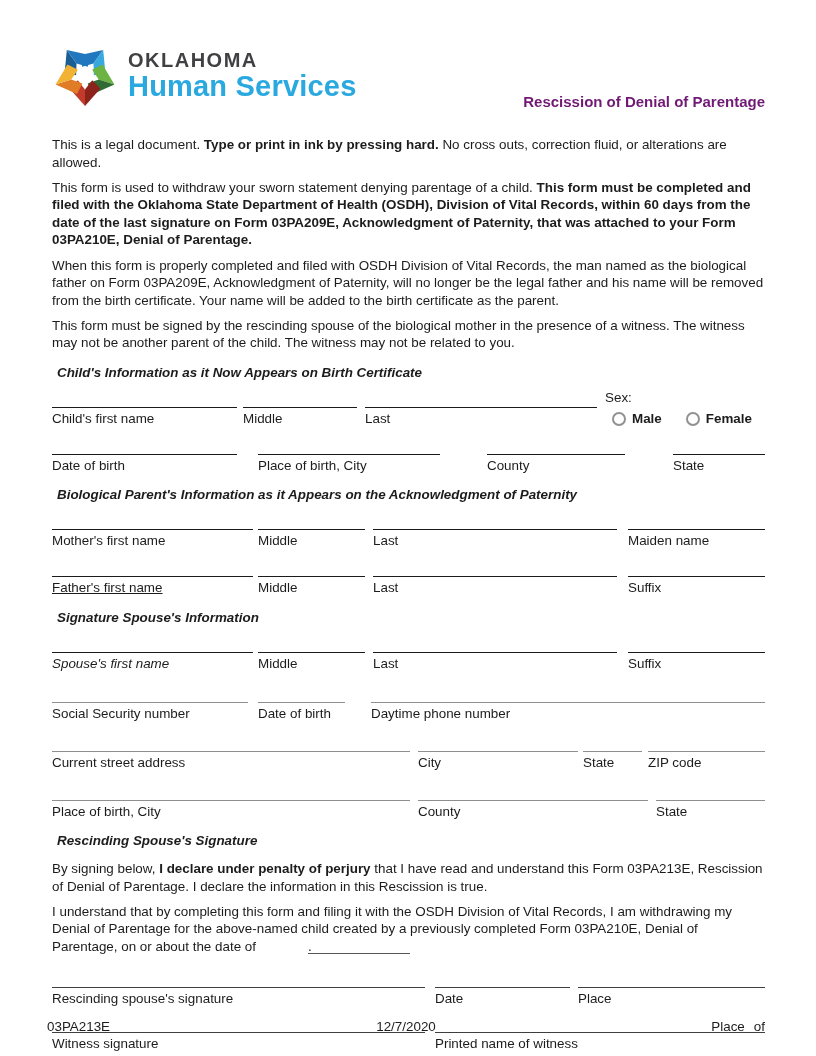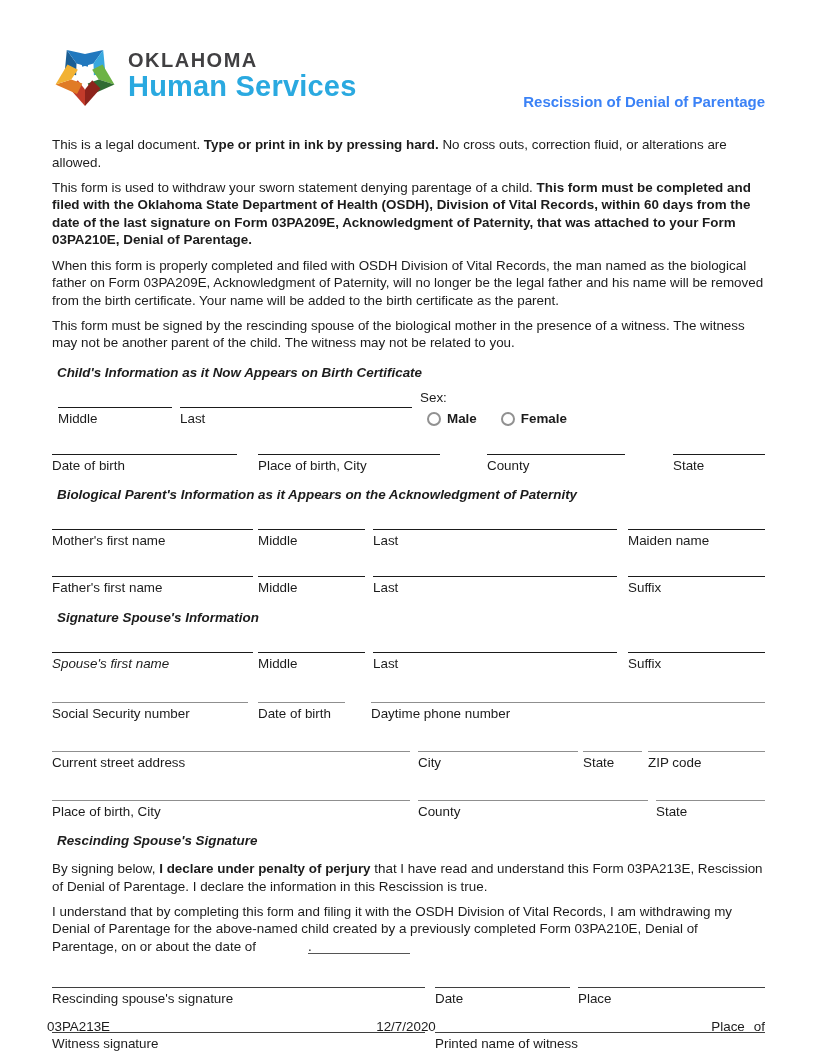--- a/index.html
+++ b/index.html
@@ -5,21 +5,21 @@
   html,body{margin:0;padding:0;background:#fff;}
   body{width:816px;height:1056px;font-family:"Liberation Sans",sans-serif;color:#1c1c1c;overflow:hidden;}
   .page{box-sizing:border-box;width:816px;height:1056px;padding:36px 51px 0 52px;position:relative;}
 
   
   .hdr{display:flex;justify-content:space-between;align-items:flex-end;height:74px;}
   .brand{display:flex;align-items:center;}
   .brand-txt{margin-left:10px;line-height:1;}
   .brand-l1{font-size:20px;font-weight:bold;letter-spacing:1.5px;color:#414042;}
   .brand-l2{font-size:29px;font-weight:bold;letter-spacing:0.2px;color:#2AA9E0;margin-top:2px;}
-  .doc-title{font-size:15px;font-weight:bold;color:#3b82f6;text-align:right;}
+  .doc-title{font-size:15px;font-weight:bold;color:#701a75;text-align:right;}
 
   
   .intro{margin-top:26px;}
   p.para{margin:0 0 7.5px 0;font-size:13.4px;line-height:17.6px;}
   .sec-h{font-size:13.4px;font-weight:bold;margin:0;padding-left:5px;font-style:italic;}
 
   
   .frow{display:flex;align-items:flex-start;}
   .fld{display:flex;flex-direction:column;}
   .line{height:0;border-bottom:1.5px solid #1b1b1b;}
@@ -90,20 +90,24 @@
   <div class="intro">
     <p class="para"><span>This is a legal document. </span><b>Type or print in ink by pressing hard.</b><span> No cross outs, correction fluid, or alterations are allowed.</span></p>
     <p class="para"><span>This form is used to withdraw your sworn statement denying parentage of a child. </span><b>This form must be completed and filed with the Oklahoma State Department of Health (OSDH), Division of Vital Records, within 60 days from the date of the last signature on Form 03PA209E, Acknowledgment of Paternity, that was attached to your Form 03PA210E, Denial of Parentage.</b></p>
     <p class="para">When this form is properly completed and filed with OSDH Division of Vital Records, the man named as the biological father on Form 03PA209E, Acknowledgment of Paternity, will no longer be the legal father and his name will be removed from the birth certificate. Your name will be added to the birth certificate as the parent.</p>
     <p class="para">This form must be signed by the rescinding spouse of the biological mother in the presence of a witness. The witness may not be another parent of the child. The witness may not be related to you.</p>
   </div>
 
   <h3 class="sec-h" style="margin-top:13px;">Child's Information as it Now Appears on Birth Certificate</h3>
 
   <div class="frow" style="margin-top:10px;align-items:flex-end;">
+    <div class="fld" style="width:185px;">
+      <div class="line"></div>
+      <div class="lbl">Child's first name</div>
+    </div>
     <div class="fld" style="width:114px;margin-left:6px;">
       <div class="line"></div>
       <div class="lbl">Middle</div>
     </div>
     <div class="fld" style="width:232px;margin-left:8px;">
       <div class="line"></div>
       <div class="lbl">Last</div>
     </div>
     <div class="sex-block" style="width:160px;margin-left:8px;">
       <div class="sex-cap">Sex:</div>
@@ -154,21 +158,21 @@
       <div class="line"></div>
       <div class="lbl">Last</div>
     </div>
     <div class="fld" style="width:137px;margin-left:11px;">
       <div class="line"></div>
       <div class="lbl">Maiden name</div>
     </div>
   </div>
 
   <div class="frow" style="margin-top:28px;">
-    <div class="fld" style="width:201px;">
+    <div class="fld" style="width:201px;text-decoration:underline;">
       <div class="line"></div>
       <div class="lbl">Father's first name</div>
     </div>
     <div class="fld" style="width:107px;margin-left:5px;">
       <div class="line"></div>
       <div class="lbl">Middle</div>
     </div>
     <div class="fld" style="width:244px;margin-left:8px;">
       <div class="line"></div>
       <div class="lbl">Last</div>

